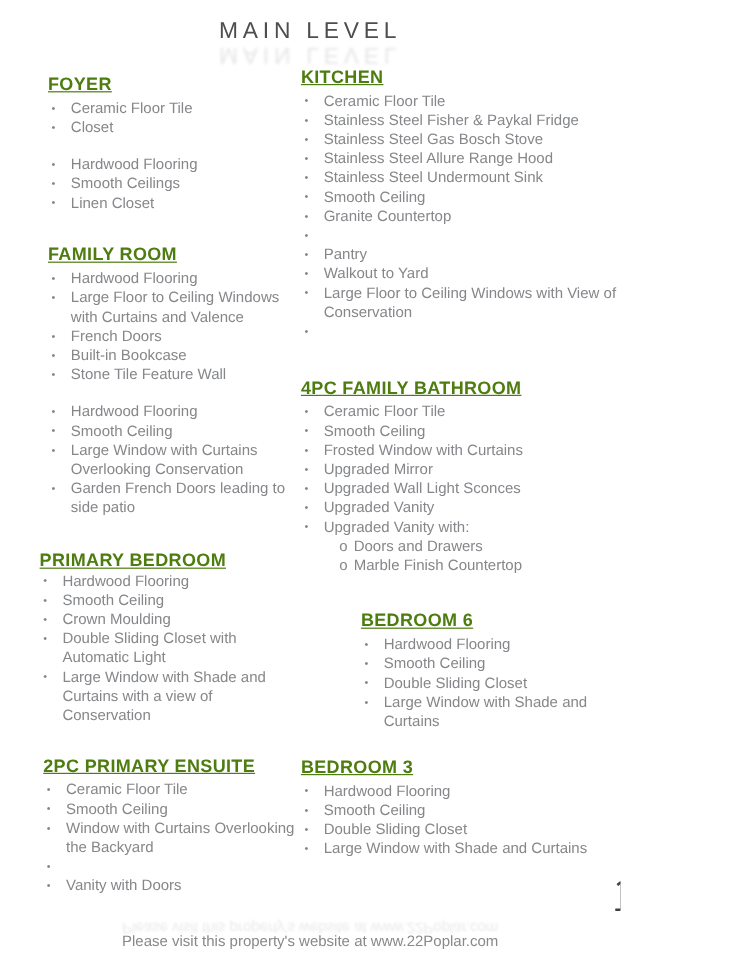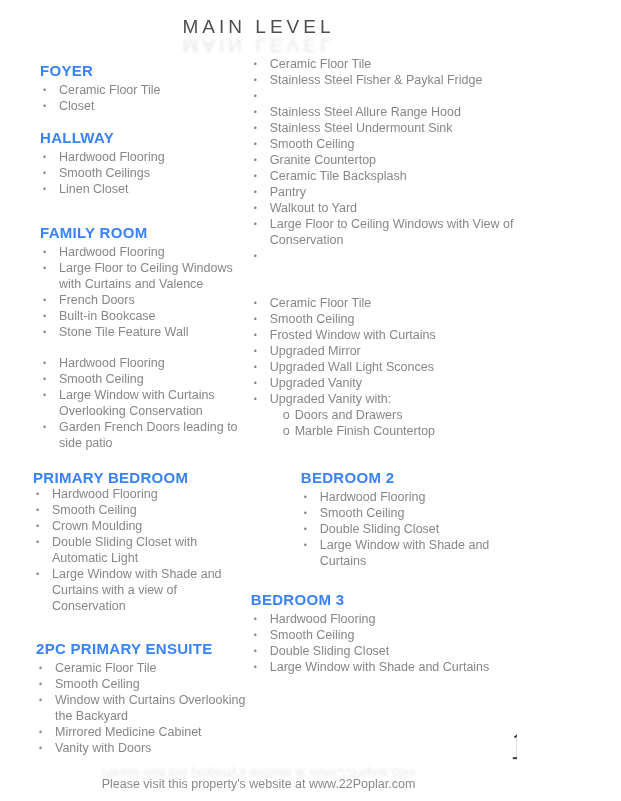--- a/index.html
+++ b/index.html
@@ -25,33 +25,34 @@
     user-select:none;pointer-events:none;
   }
   
   .columns{position:absolute;top:0;left:40px;display:flex;}
   .col{display:flex;flex-direction:column;align-items:flex-start;}
   .col-left{width:243px;padding-top:62px;}
   .col-right{padding-top:56px;}
   .section{margin:0;}
   .section-title{
     margin:0 0 3px 0;
-    font-size:15px;font-weight:600;color:#3b82f6;
+    font-size:15px;font-weight:600;color:#4d7c0f;
     letter-spacing:.3px;
+    text-decoration:underline;
   }
   .item{display:flex;align-items:flex-start;font-size:12.5px;line-height:16px;color:#85878a;}
   .bullet{width:16px;flex:0 0 16px;text-align:left;padding-left:3px;font-size:9px;line-height:16px;color:#85878a;}
   .item-text{display:block;}
   .subitem{display:flex;font-size:12.5px;line-height:16px;color:#85878a;margin-left:32px;}
   .sub-marker{margin-right:5px;}
   
   .col-left .section:nth-child(2){margin-top:15px;}
   .col-left .section:nth-child(3){margin-top:27px;}
   .col-left .section:nth-child(4){margin-top:15px;}
-  .col-left .section:nth-child(5){margin-top:18px;margin-left:-7px;}
+  .col-left .section:nth-child(5){margin-top:28px;margin-left:-7px;}
   .col-left .section:nth-child(5) .section-title{margin-bottom:0;}
   .col-left .section:nth-child(6){margin-top:26px;margin-left:-4px;}
   .col-right .section:nth-child(2){margin-top:31px;}
   .col-right .section:nth-child(3){margin-top:30px;margin-left:50px;}
   .col-right .section:nth-child(4){margin-top:22px;}
   
   .col-left .section:nth-child(3) .item-text{max-width:206px;}
   .col-left .section:nth-child(4) .item-text{max-width:206px;}
   .col-left .section:nth-child(5) .item-text{max-width:292px;}
   .col-left .section:nth-child(6) .item-text{max-width:242px;}
@@ -97,21 +98,20 @@
           <div class="item">
             <span class="bullet">•</span>
             <span class="item-text">Ceramic Floor Tile</span>
           </div>
           <div class="item">
             <span class="bullet">•</span>
             <span class="item-text">Closet</span>
           </div>
         </div>
         <div class="section">
-          <h2 class="section-title">HALLWAY</h2>
           <div class="item">
             <span class="bullet">•</span>
             <span class="item-text">Hardwood Flooring</span>
           </div>
           <div class="item">
             <span class="bullet">•</span>
             <span class="item-text">Smooth Ceilings</span>
           </div>
           <div class="item">
             <span class="bullet">•</span>
@@ -191,78 +191,79 @@
           <div class="item">
             <span class="bullet">•</span>
             <span class="item-text">Smooth Ceiling</span>
           </div>
           <div class="item">
             <span class="bullet">•</span>
             <span class="item-text">Window with Curtains Overlooking the Backyard</span>
           </div>
           <div class="item">
             <span class="bullet">•</span>
-            <span class="item-text">Mirrored Medicine Cabinet</span>
           </div>
           <div class="item">
             <span class="bullet">•</span>
             <span class="item-text">Vanity with Doors</span>
           </div>
         </div>
       </div>
     <div class="col col-right" id="col-right">
         <div class="section">
+          <h2 class="section-title">KITCHEN</h2>
           <div class="item">
             <span class="bullet">•</span>
             <span class="item-text">Ceramic Floor Tile</span>
           </div>
           <div class="item">
             <span class="bullet">•</span>
             <span class="item-text">Stainless Steel Fisher &amp; Paykal Fridge</span>
           </div>
           <div class="item">
             <span class="bullet">•</span>
+            <span class="item-text">Stainless Steel Gas Bosch Stove</span>
           </div>
           <div class="item">
             <span class="bullet">•</span>
             <span class="item-text">Stainless Steel Allure Range Hood</span>
           </div>
           <div class="item">
             <span class="bullet">•</span>
             <span class="item-text">Stainless Steel Undermount Sink</span>
           </div>
           <div class="item">
             <span class="bullet">•</span>
             <span class="item-text">Smooth Ceiling</span>
           </div>
           <div class="item">
             <span class="bullet">•</span>
             <span class="item-text">Granite Countertop</span>
           </div>
           <div class="item">
             <span class="bullet">•</span>
-            <span class="item-text">Ceramic Tile Backsplash</span>
           </div>
           <div class="item">
             <span class="bullet">•</span>
             <span class="item-text">Pantry</span>
           </div>
           <div class="item">
             <span class="bullet">•</span>
             <span class="item-text">Walkout to Yard</span>
           </div>
           <div class="item">
             <span class="bullet">•</span>
             <span class="item-text">Large Floor to Ceiling Windows with View of Conservation</span>
           </div>
           <div class="item">
             <span class="bullet">•</span>
           </div>
         </div>
         <div class="section">
+          <h2 class="section-title">4PC FAMILY BATHROOM</h2>
           <div class="item">
             <span class="bullet">•</span>
             <span class="item-text">Ceramic Floor Tile</span>
           </div>
           <div class="item">
             <span class="bullet">•</span>
             <span class="item-text">Smooth Ceiling</span>
           </div>
           <div class="item">
             <span class="bullet">•</span>
@@ -287,21 +288,21 @@
           <div class="subitem">
             <span class="sub-marker">o</span>
             <span class="item-text">Doors and Drawers</span>
           </div>
           <div class="subitem">
             <span class="sub-marker">o</span>
             <span class="item-text">Marble Finish Countertop</span>
           </div>
         </div>
         <div class="section">
-          <h2 class="section-title">BEDROOM 2</h2>
+          <h2 class="section-title">BEDROOM 6</h2>
           <div class="item">
             <span class="bullet">•</span>
             <span class="item-text">Hardwood Flooring</span>
           </div>
           <div class="item">
             <span class="bullet">•</span>
             <span class="item-text">Smooth Ceiling</span>
           </div>
           <div class="item">
             <span class="bullet">•</span>

